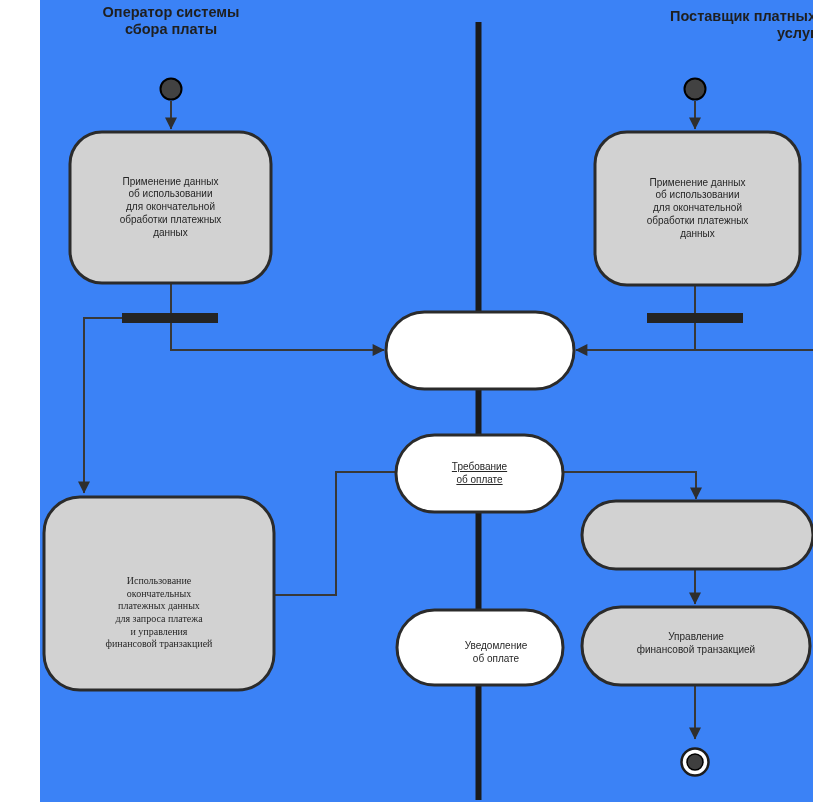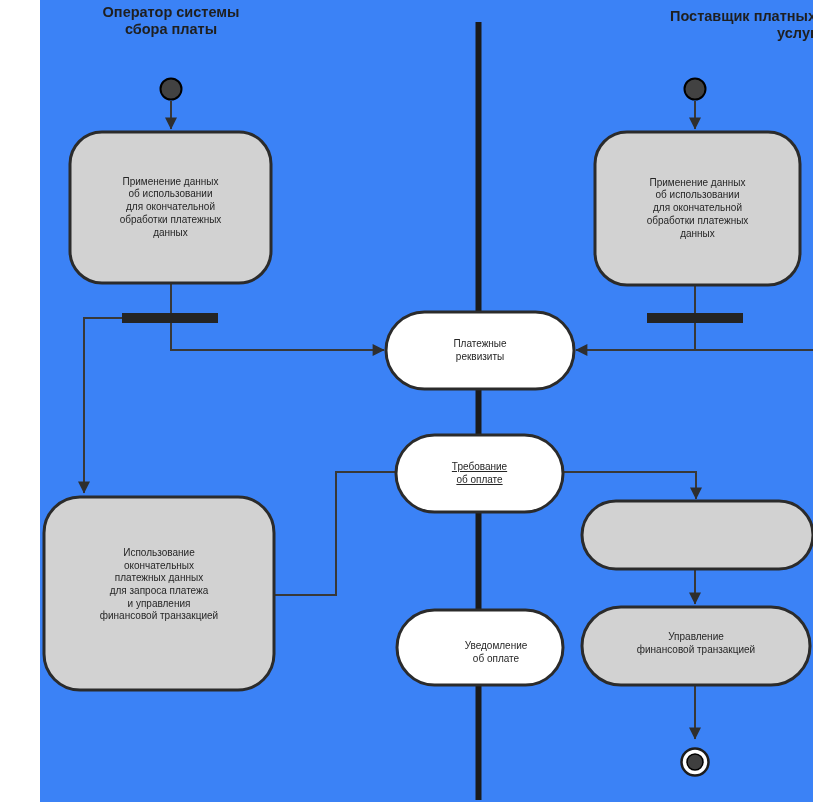--- a/index.html
+++ b/index.html
@@ -88,29 +88,27 @@
   <div class="lbl" style="left:30px;top:132px;width:201px;height:151px;">Применение данных
 об использовании
 для окончательной
 обработки платежных
 данных</div>
   <div class="lbl" style="left:555px;top:132px;width:205px;height:153px;">Применение данных
 об использовании
 для окончательной
 обработки платежных
 данных</div>
-  <div class="lbl" style="left:4px;top:497px;width:230px;height:176px;">Использование
+  <div class="lbl" style="left:4px;top:525px;width:230px;height:176px;font-family:Liberation Serif, serif;">Использование
 окончательных
 платежных данных
 для запроса платежа
 и управления
 финансовой транзакцией</div>
 
-  <div class="lbl" style="left:346px;top:312px;width:188px;height:77px;">Платежные
-реквизиты</div>
   <div class="lbl" style="left:356px;top:435px;width:167px;height:77px;text-decoration:underline;">Требование
 об оплате</div>
   <div class="lbl" style="left:373px;top:610px;width:166px;height:86px;">Уведомление
 об оплате</div>
 
   <div class="lbl" style="left:542px;top:607px;width:228px;height:73px;">Управление
 финансовой транзакцией</div>
 
 </div>
 

